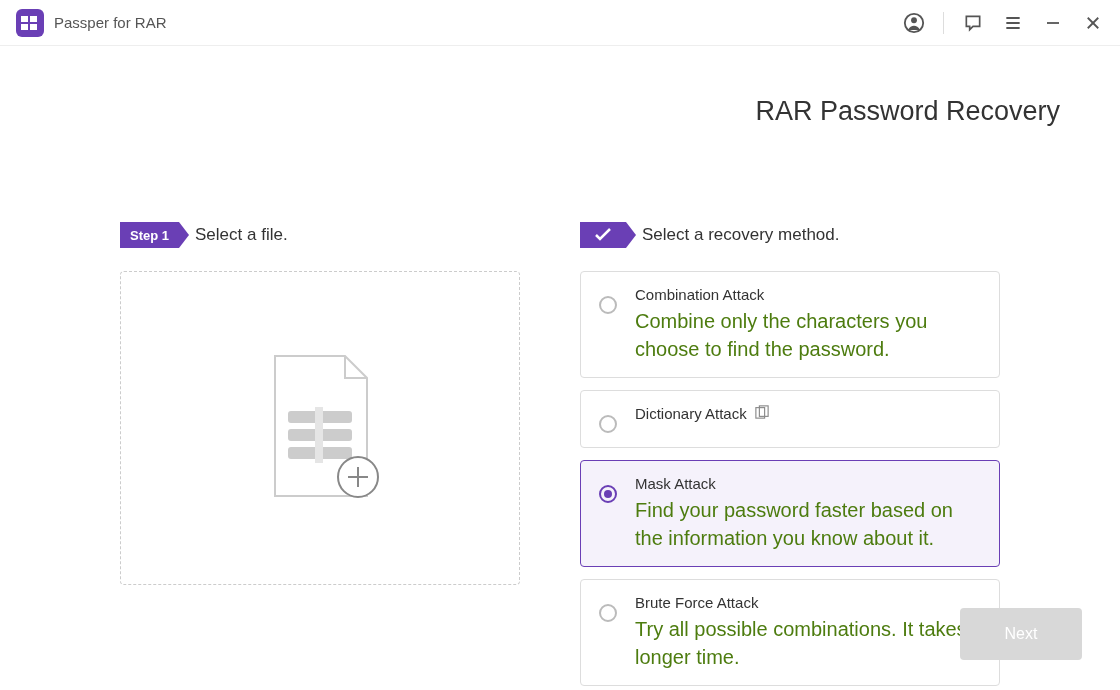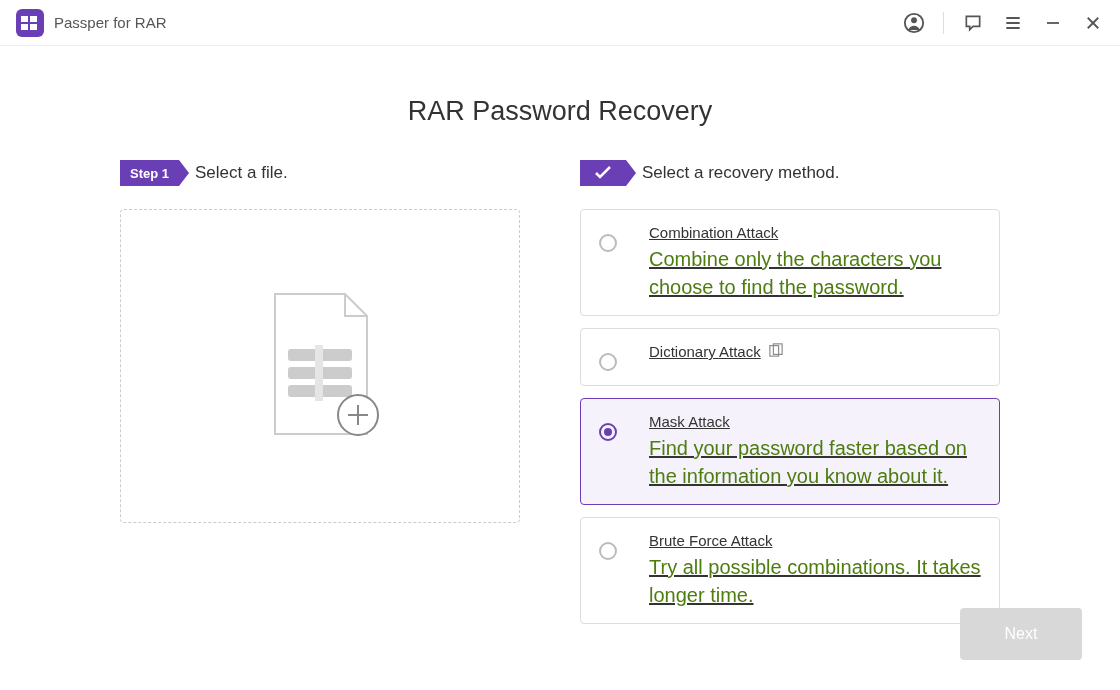--- a/index.html
+++ b/index.html
@@ -50,25 +50,25 @@
   }
   .vsep {
     width: 1px;
     height: 22px;
     background: #ddd;
   }
   .main {
     padding: 50px 60px 0 60px;
   }
   .page-title {
-    text-align: center;
+    text-align: right;
     font-size: 27px;
     font-weight: 500;
     color: #333;
-    margin-bottom: 32px;
+    margin-bottom: 94px;
   }
   .columns {
     display: flex;
     gap: 60px;
     justify-content: center;
   }
   .col-left { width: 400px; }
   .col-right { width: 420px; }
   .step-header {
     display: flex;
@@ -123,24 +123,23 @@
     display: flex;
     flex-direction: column;
     gap: 12px;
   }
   .method {
     border: 1px solid #ddd;
     border-radius: 4px;
     padding: 14px 18px 14px 18px;
     display: flex;
     align-items: flex-start;
-    gap: 32px;
+    gap: 18px;
     cursor: pointer;
     background: #fff;
-    text-decoration: underline;
   }
   .method.selected {
     border: 1.5px solid #6a3fb5;
     background: #f5f2fb;
   }
   .radio {
     width: 18px;
     height: 18px;
     border: 2px solid #bbb;
     border-radius: 50%;

